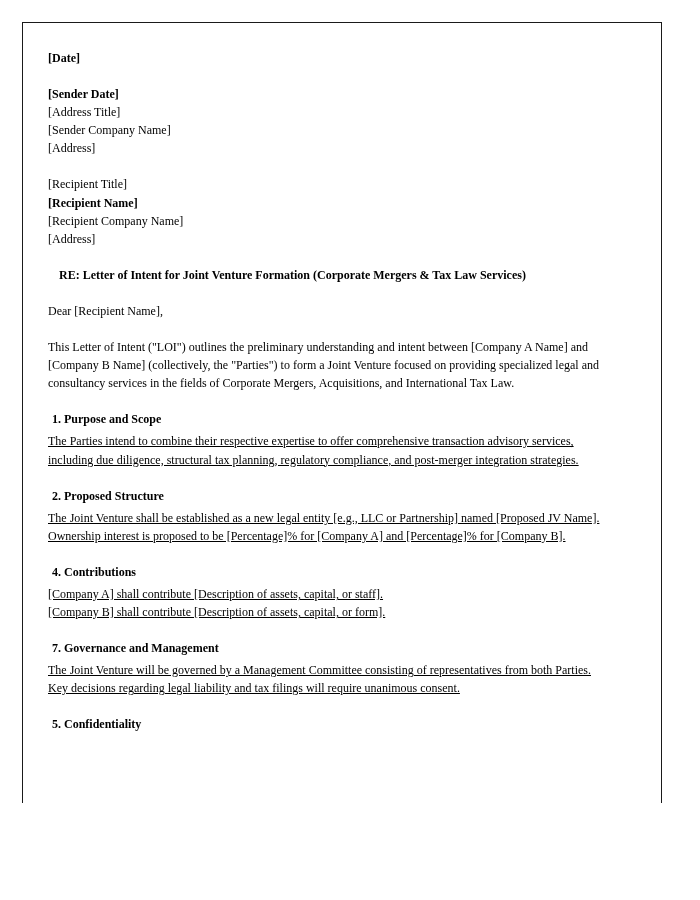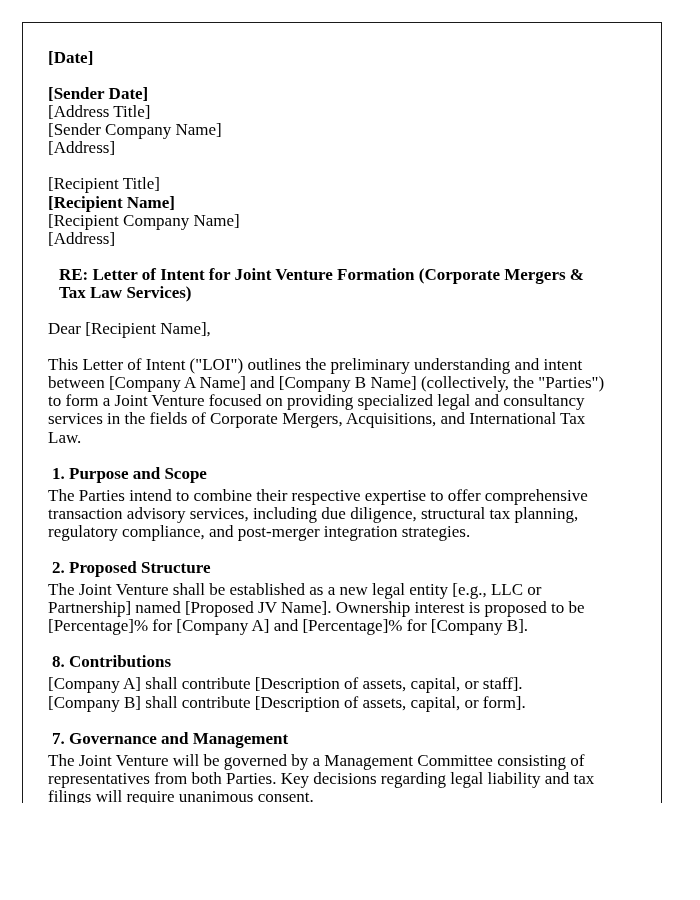--- a/index.html
+++ b/index.html
@@ -26,21 +26,21 @@
     box-sizing: border-box;
     overflow: hidden;
     background: #ffffff;
   }
 
   #doc-body {
     position: absolute;
     left: 25px;
     top: 26px;
     width: 565px;
-    font-size: 17px;
+    font-size: 12px;
     line-height: 18.1px;
     text-align: left;
   }
 
   .block {
     margin: 0 0 18px 0;
   }
   .line {
     white-space: pre-wrap;
   }
@@ -53,20 +53,21 @@
   }
   .section {
     margin: 0 0 18px 0;
   }
   .section-head {
     font-weight: bold;
     margin: 4px;
   }
   .section-body {
     margin: 0;
+    text-decoration: underline;
   }
   .subject {
     font-weight: bold;
     margin: 0 0 18px 11px;
   }
   .salutation {
     margin: 0 0 18px 0;
   }
 </style>
 </head>
@@ -105,21 +106,21 @@
       <div class="section-head">1. Purpose and Scope</div>
       <div class="section-body">The Parties intend to combine their respective expertise to offer comprehensive transaction advisory services, including due diligence, structural tax planning, regulatory compliance, and post-merger integration strategies.</div>
     </div>
 
     <div class="section">
       <div class="section-head">2. Proposed Structure</div>
       <div class="section-body">The Joint Venture shall be established as a new legal entity [e.g., LLC or Partnership] named [Proposed JV Name]. Ownership interest is proposed to be [Percentage]% for [Company A] and [Percentage]% for [Company B].</div>
     </div>
 
     <div class="section">
-      <div class="section-head">8. Contributions</div>
+      <div class="section-head">4. Contributions</div>
       <div class="section-body">[Company A] shall contribute [Description of assets, capital, or staff].</div>
       <div class="section-body">[Company B] shall contribute [Description of assets, capital, or form].</div>
     </div>
 
     <div class="section">
       <div class="section-head">7. Governance and Management</div>
       <div class="section-body">The Joint Venture will be governed by a Management Committee consisting of representatives from both Parties. Key decisions regarding legal liability and tax filings will require unanimous consent.</div>
     </div>
 
     <div class="section">

